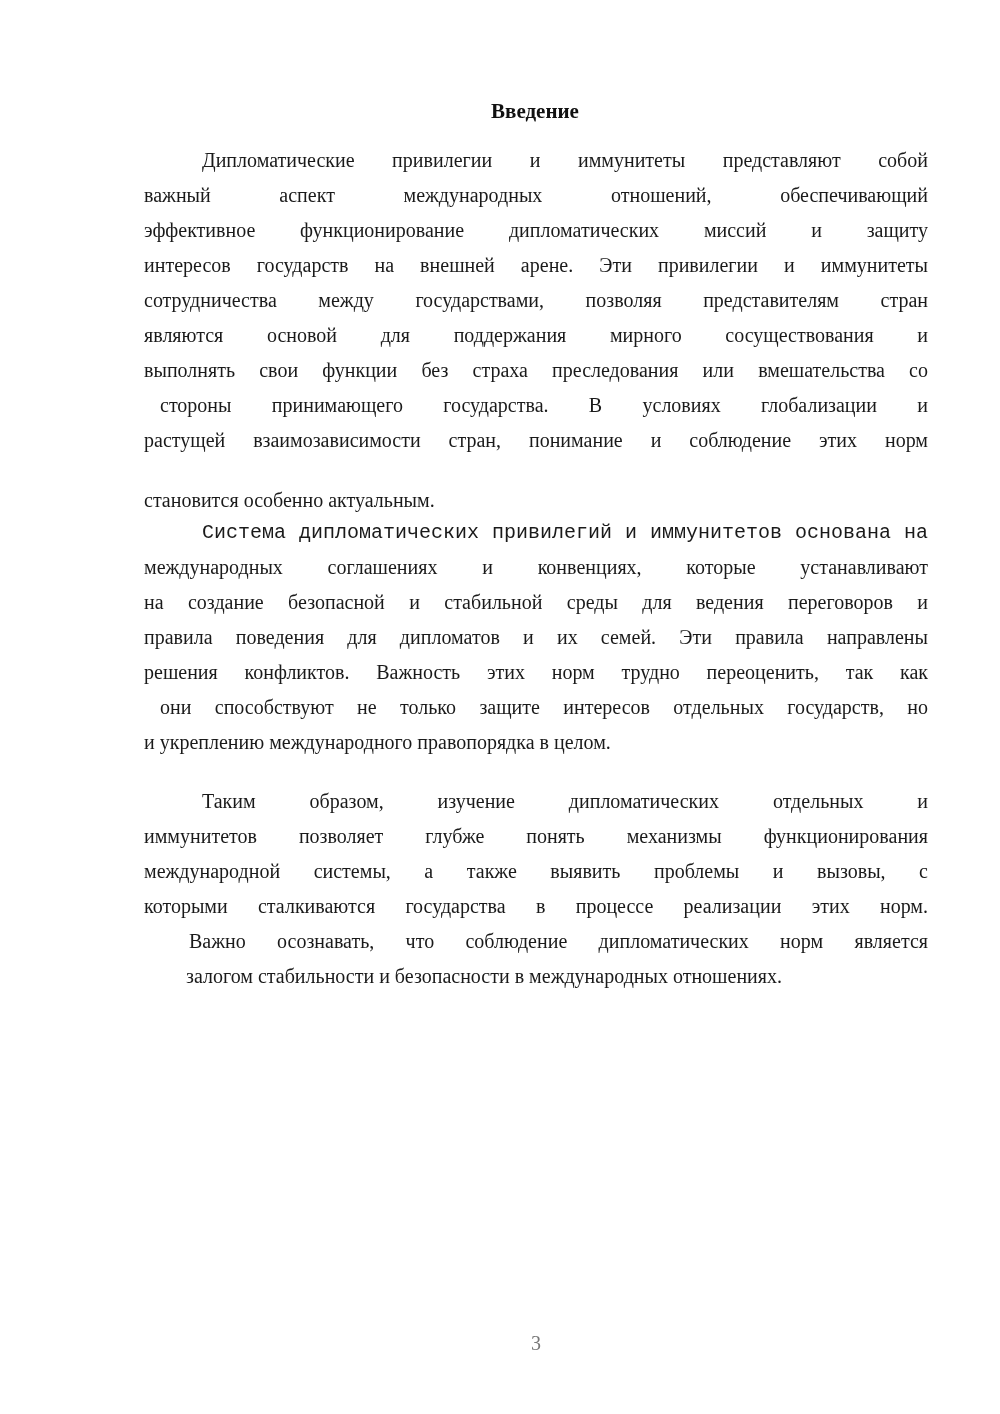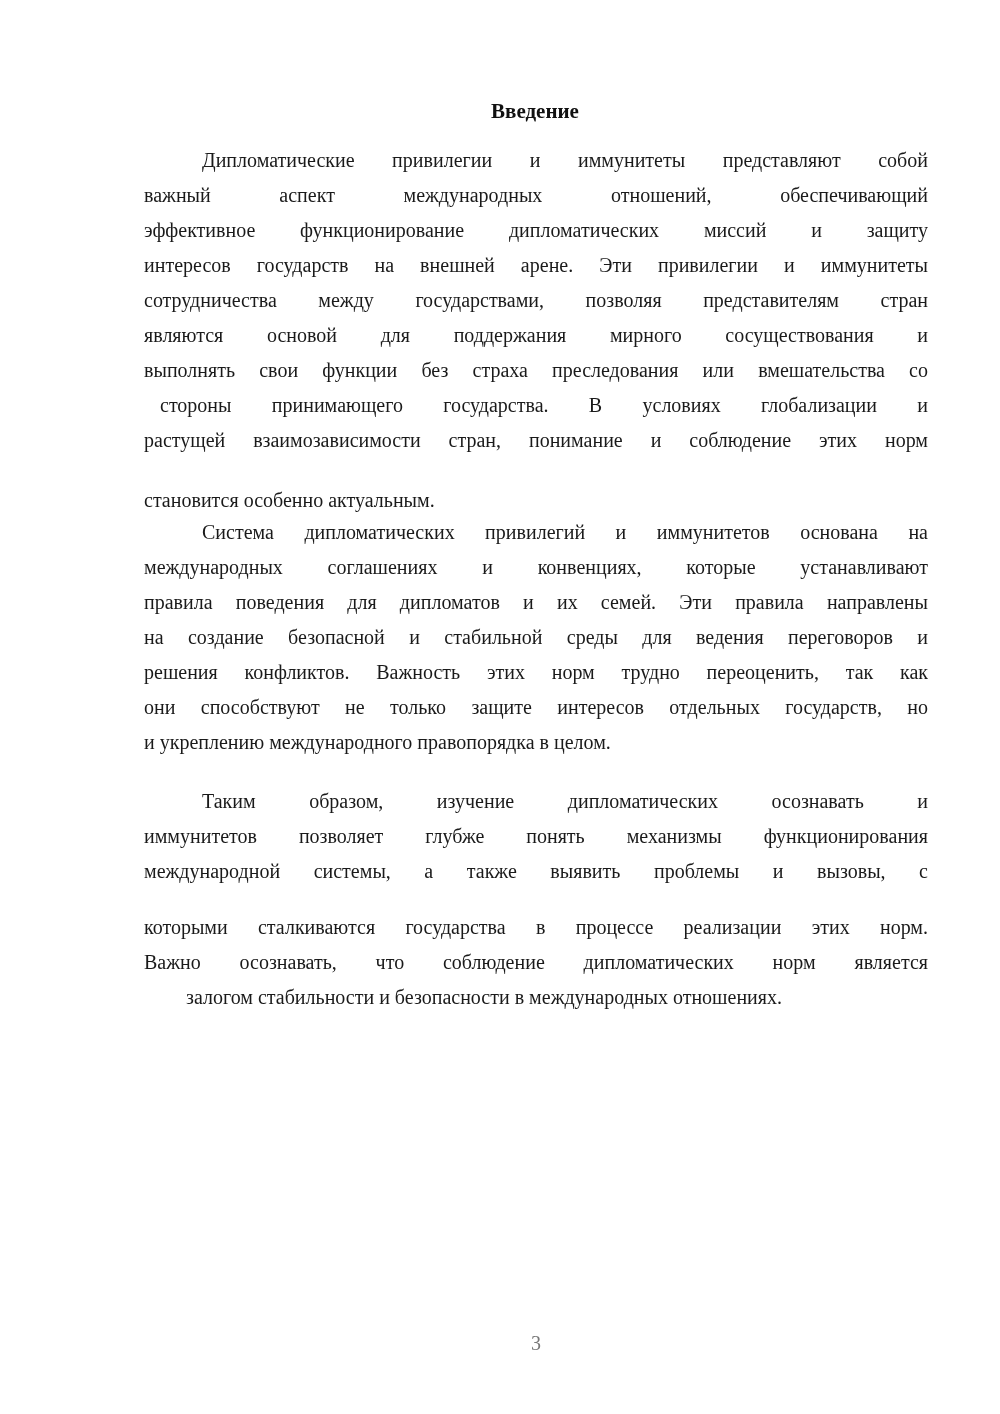--- a/index.html
+++ b/index.html
@@ -84,33 +84,33 @@
     <span class="line" style="white-space: normal; overflow: hidden;">интересов государств на внешней арене. Эти привилегии и иммунитеты</span>
     <span class="line" style="white-space: normal; overflow: hidden;">сотрудничества между государствами, позволяя представителям стран</span>
     <span class="line" style="white-space: normal; overflow: hidden;">являются основой для поддержания мирного сосуществования и</span>
     <span class="line" style="white-space: normal; overflow: hidden;">выполнять свои функции без страха преследования или вмешательства со</span>
     <span class="line" style="white-space: normal; overflow: hidden; margin-left: 16px;">стороны принимающего государства. В условиях глобализации и</span>
     <span class="line" style="white-space: normal; overflow: hidden;">растущей взаимозависимости стран, понимание и соблюдение этих норм</span>
     <span class="line last" style="white-space: normal; overflow: hidden; margin-top: 25px;">становится особенно актуальным.</span>
   </div>
 
   <div class="para" id="p2">
-    <span class="line first" style="white-space: normal; overflow: hidden;">Система дипломатических привилегий и иммунитетов основана на</span>
+    <span class="line first" style="white-space: normal; overflow: hidden; font-family: Liberation Mono, monospace;">Система дипломатических привилегий и иммунитетов основана на</span>
     <span class="line" style="white-space: normal; overflow: hidden;">международных соглашениях и конвенциях, которые устанавливают</span>
+    <span class="line" style="white-space: normal; overflow: hidden;">на создание безопасной и стабильной среды для ведения переговоров и</span>
     <span class="line" style="white-space: normal; overflow: hidden;">правила поведения для дипломатов и их семей. Эти правила направлены</span>
-    <span class="line" style="white-space: normal; overflow: hidden;">на создание безопасной и стабильной среды для ведения переговоров и</span>
     <span class="line" style="white-space: normal; overflow: hidden;">решения конфликтов. Важность этих норм трудно переоценить, так как</span>
-    <span class="line" style="white-space: normal; overflow: hidden;">они способствуют не только защите интересов отдельных государств, но</span>
+    <span class="line" style="white-space: normal; overflow: hidden; margin-left: 16px;">они способствуют не только защите интересов отдельных государств, но</span>
     <span class="line last" style="white-space: normal; overflow: hidden;">и укреплению международного правопорядка в целом.</span>
   </div>
 
   <div class="para" id="p3">
-    <span class="line first" style="white-space: normal; overflow: hidden;">Таким образом, изучение дипломатических осознавать и</span>
+    <span class="line first" style="white-space: normal; overflow: hidden;">Таким образом, изучение дипломатических отдельных и</span>
     <span class="line" style="white-space: normal; overflow: hidden;">иммунитетов позволяет глубже понять механизмы функционирования</span>
     <span class="line" style="white-space: normal; overflow: hidden;">международной системы, а также выявить проблемы и вызовы, с</span>
-    <span class="line" style="white-space: normal; overflow: hidden; margin-top: 21px;">которыми сталкиваются государства в процессе реализации этих норм.</span>
-    <span class="line" style="white-space: normal; overflow: hidden;">Важно осознавать, что соблюдение дипломатических норм является</span>
+    <span class="line" style="white-space: normal; overflow: hidden;">которыми сталкиваются государства в процессе реализации этих норм.</span>
+    <span class="line" style="white-space: normal; overflow: hidden; margin-left: 45px;">Важно осознавать, что соблюдение дипломатических норм является</span>
     <span class="line last" style="white-space: normal; overflow: hidden; margin-left: 42px;">залогом стабильности и безопасности в международных отношениях.</span>
   </div>
 
   <div class="page-number">3</div>
 
 </div>
 
 </body></html>

